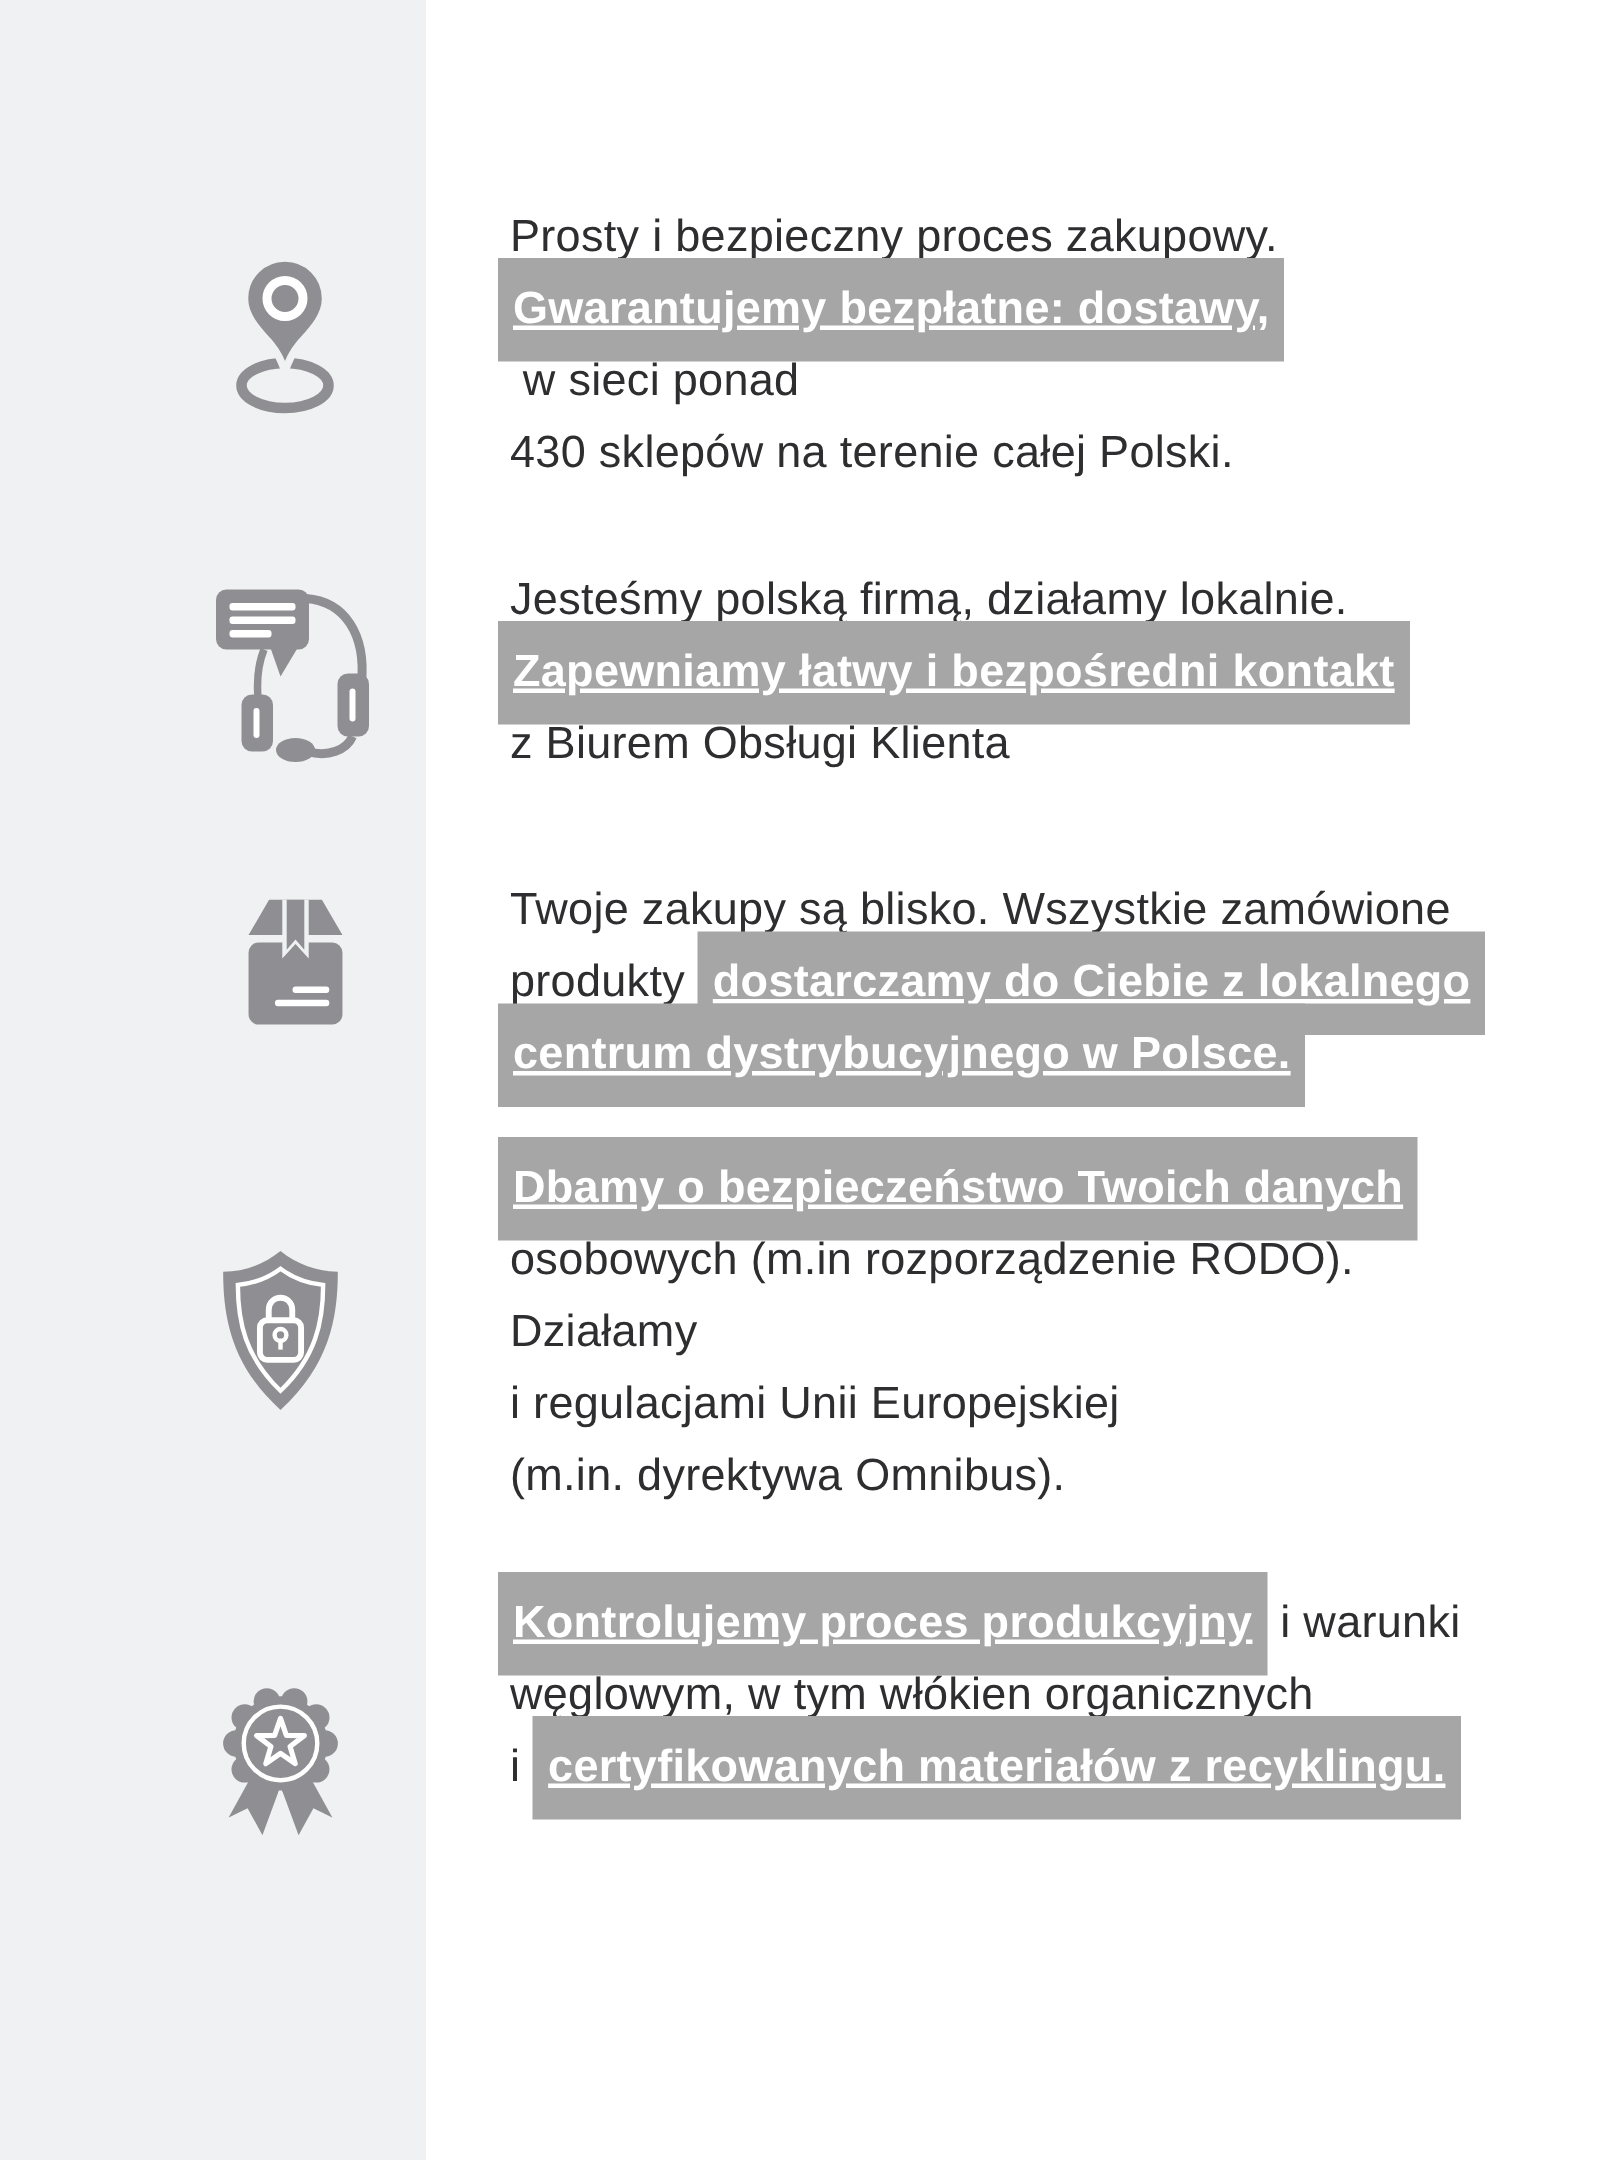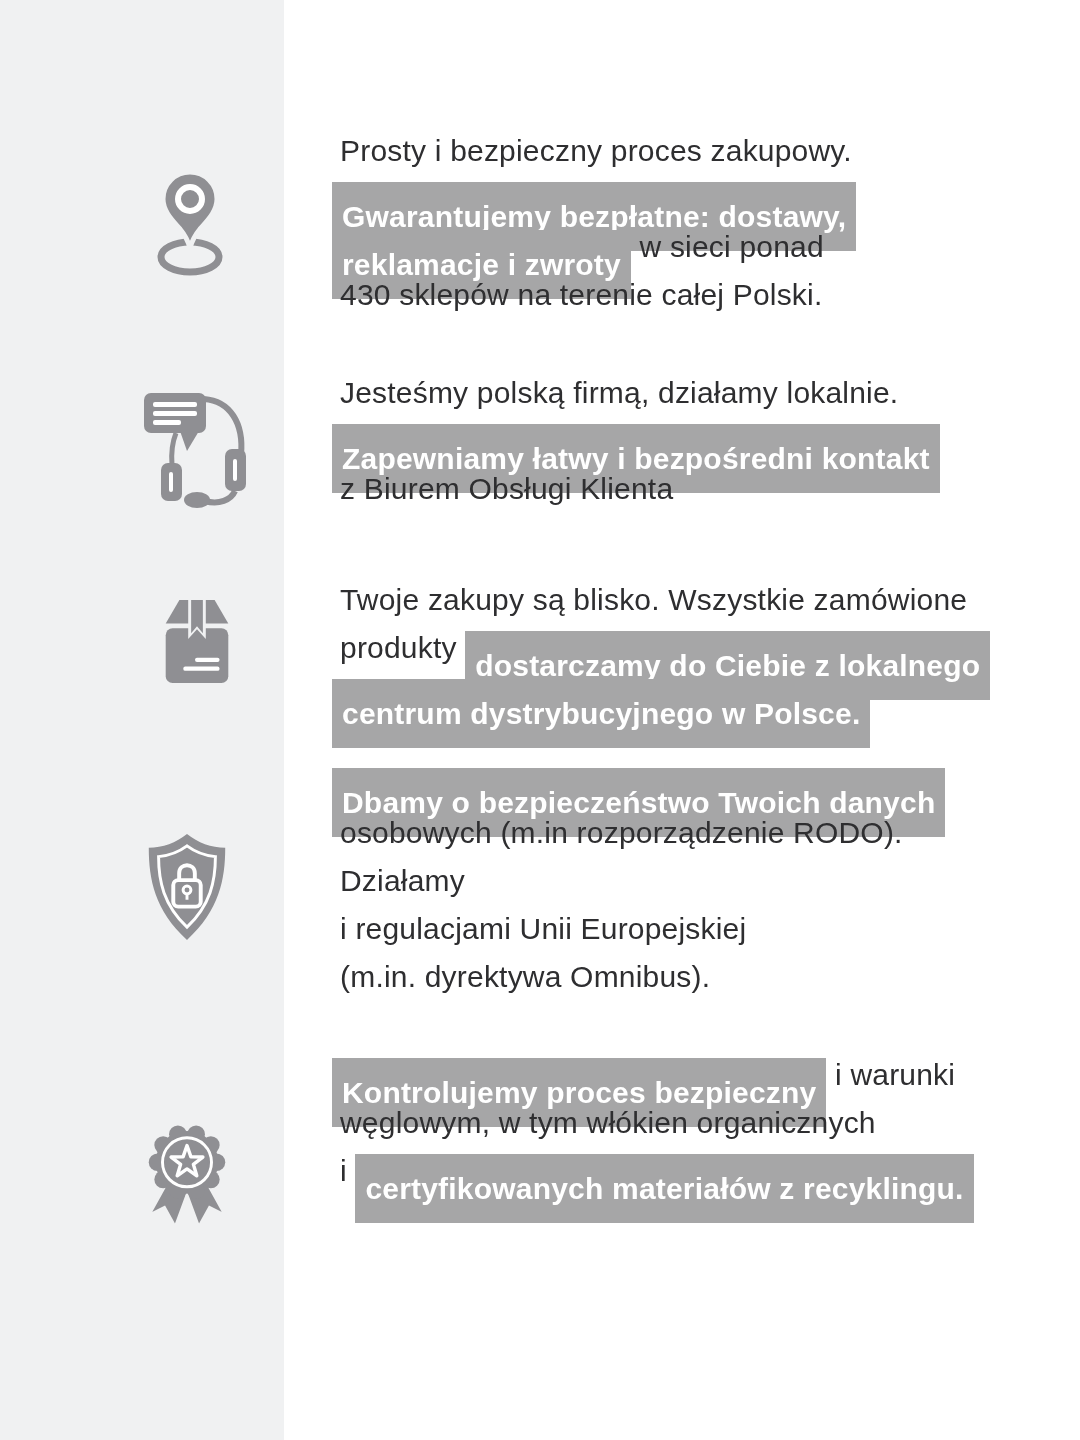--- a/index.html
+++ b/index.html
@@ -48,34 +48,35 @@
   .icon-box svg { width: 100%; height: 100%; display: block; }
 
   .text-col {
     position: absolute;
     left: 332px;
     top: 0;
   }
   .line {
     height: 48px;
     display: flex;
-    align-items: flex-start;
+    align-items: center;
     font-size: 30px;
     letter-spacing: 0.2px;
     color: var(--text-color, #2e2e30);
   }
   .seg { white-space: pre; }
   .seg.hl {
     background: var(--hl-bg, #a6a6a7);
     color: var(--hl-text, #ffffff);
     font-weight: 700;
     height: 45px;
     display: flex;
     align-items: center;
     padding: 12px 10px;
+    text-decoration: underline;
   }
   .line > .seg.txt:first-child { padding-left: 8px; }
 </style>
 </head>
 <body>
 
 <div class="canvas">
   <div class="left-panel"></div>
   <main id="sections">
   <section class="section s1">
@@ -87,21 +88,20 @@
           </svg>
         </div>
     <div class="text-col">
           <div class="line">
             <span class="seg txt">Prosty i bezpieczny proces zakupowy.</span>
           </div>
           <div class="line">
             <span class="seg hl">Gwarantujemy bezpłatne: dostawy,</span>
           </div>
           <div class="line">
-            <span class="seg hl">reklamacje i zwroty</span>
             <span class="seg txt"> w sieci ponad</span>
           </div>
           <div class="line">
             <span class="seg txt">430 sklepów na terenie całej Polski.</span>
           </div>
         </div>
   </section>
 
   <section class="section s2">
     <div class="icon-box">
@@ -206,21 +206,21 @@
               <circle cx="42.7" cy="15.5" r="9"></circle>
               <circle cx="61.3" cy="15.5" r="9"></circle>
               <circle cx="76.3" cy="26.4" r="9"></circle>
             </g>
             <circle cx="52" cy="44" r="25" fill="none" stroke="#ffffff" stroke-width="3"></circle>
             <path d="M52 27 L56 38.5 L68.2 38.7 L58.5 46.1 L62 57.8 L52 50.8 L42 57.8 L45.5 46.1 L35.8 38.7 L48 38.5 Z" fill="none" stroke="#ffffff" stroke-width="3.5" stroke-linejoin="round"></path>
           </svg>
         </div>
     <div class="text-col">
           <div class="line">
-            <span class="seg hl">Kontrolujemy proces bezpieczny</span>
+            <span class="seg hl">Kontrolujemy proces produkcyjny</span>
             <span class="seg txt"> i warunki</span>
           </div>
           <div class="line">
             <span class="seg txt">węglowym, w tym włókien organicznych</span>
           </div>
           <div class="line">
             <span class="seg txt">i </span>
             <span class="seg hl">certyfikowanych materiałów z recyklingu.</span>
           </div>
         </div>

